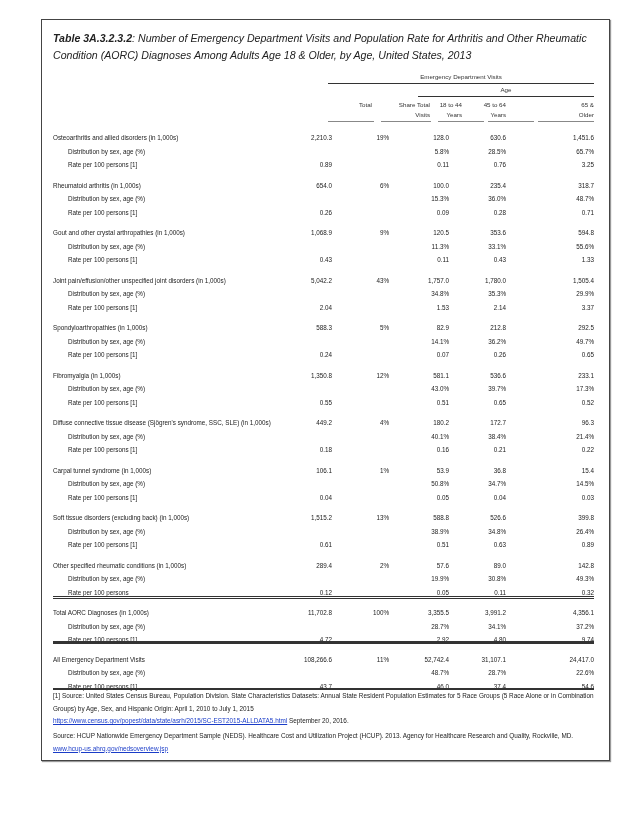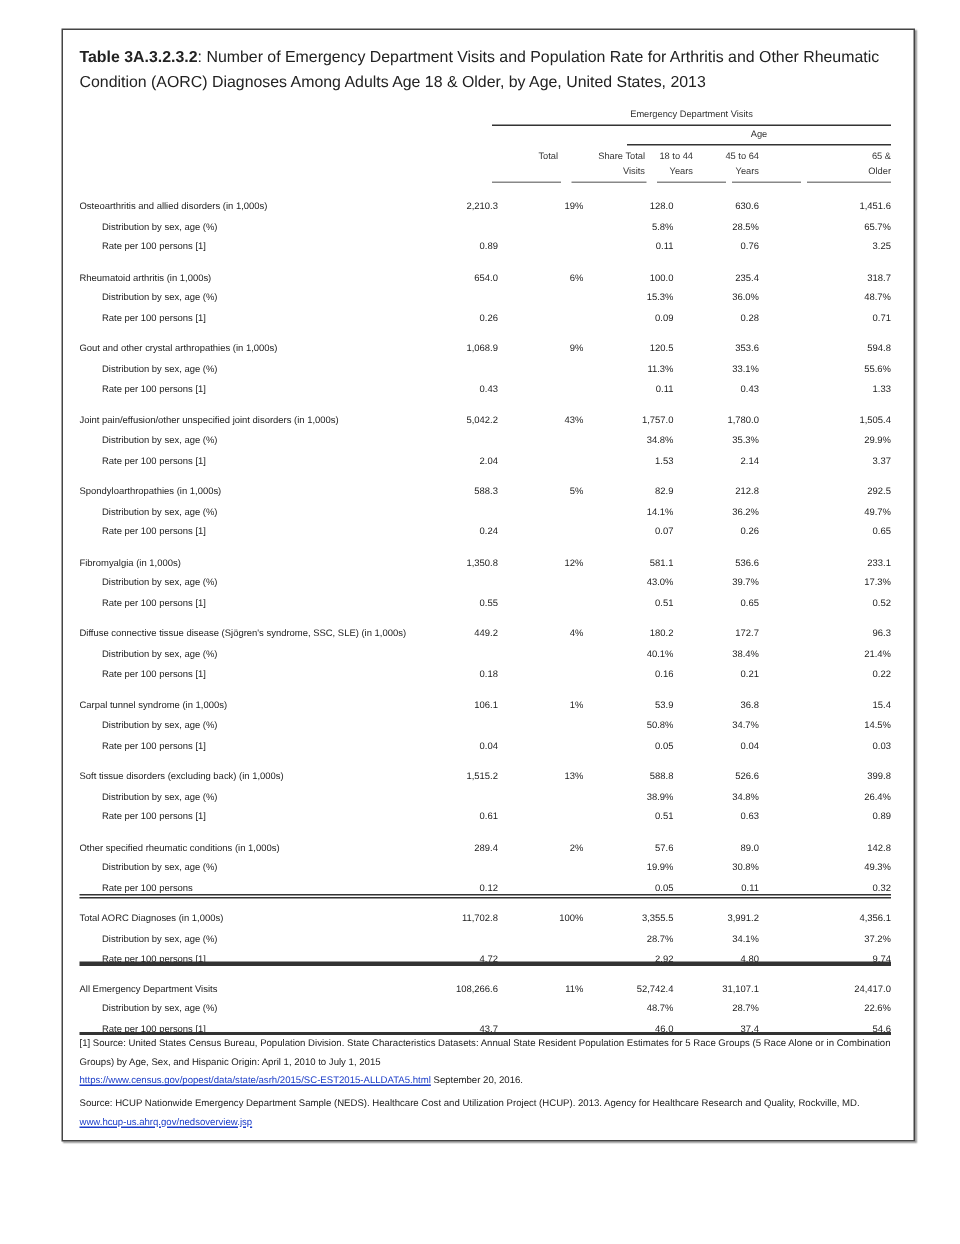--- a/index.html
+++ b/index.html
@@ -3,21 +3,21 @@
 <meta charset="utf-8">
 <style>
   html, body { margin:0; padding:0; background:#ffffff; }
   body { width:640px; height:829px; position:relative; font-family:"Liberation Sans", sans-serif; color:#222; }
   .frame {
     position:absolute; left:41px; top:19px; width:567px; height:740px;
     border:1.5px solid #444; box-shadow:1px 1px 1px #999; background:#fff;
   }
   .title {
     position:absolute; left:11px; top:10px; width:550px;
-    font-size:10.6px; line-height:17px; color:#222;
+    font-size:10.6px; line-height:17px; color:#222;font-style:italic;
   }
   .title b { font-weight:bold; }
   .hdr-group { position:absolute; font-size:6.2px; color:#333; text-align:center; }
   .rule { position:absolute; background:#333; }
   .col-h { position:absolute; font-size:6.2px; color:#333; text-align:right; line-height:10px; }
   .row { position:absolute; left:11px; width:541px; height:13px; font-size:6.3px; color:#222; }
   .row .label { position:absolute; left:0; top:0; white-space:nowrap; }
   .row.sub .label { left:15px; }
   .row .v { position:absolute; top:0; text-align:right; white-space:nowrap; }
   .c1 { right:262px; }

